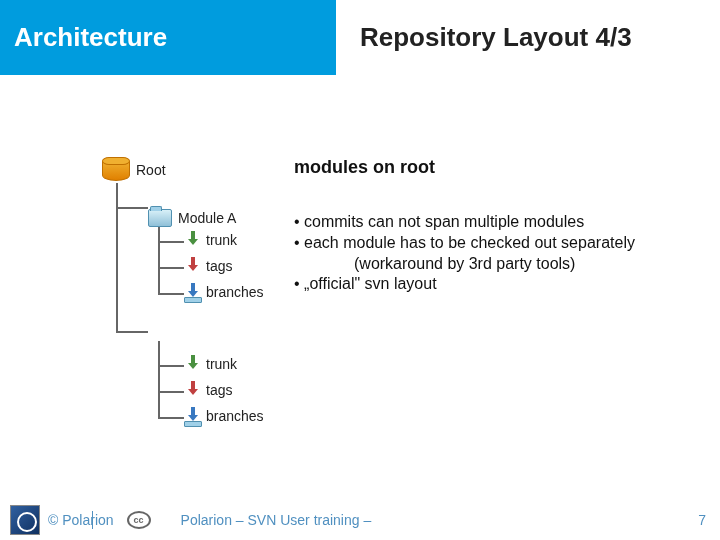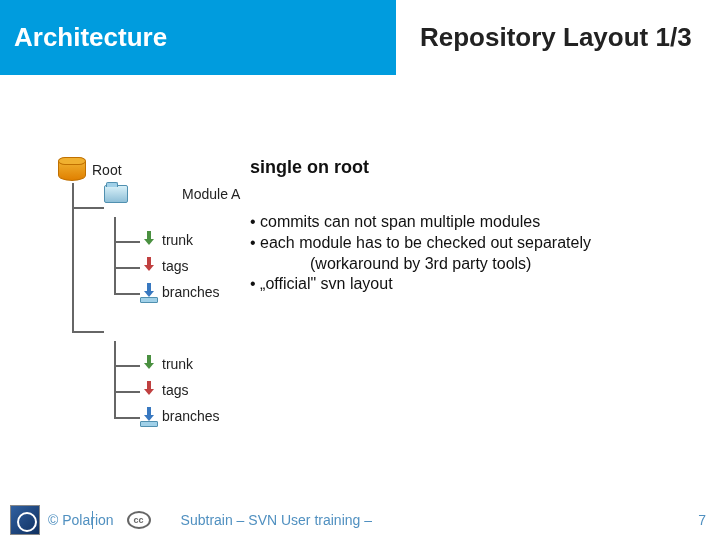--- a/index.html
+++ b/index.html
@@ -1,24 +1,24 @@
 <!DOCTYPE html>
 <html><head>
 <meta charset="utf-8">
 <style>
   * { margin: 0; padding: 0; box-sizing: border-box; }
   body { width: 720px; height: 540px; font-family: Arial, Helvetica, sans-serif; background: #fff; position: relative; overflow: hidden; }
 
   .header { height: 75px; display: flex; }
-  .header-left { width: 396px; background: #009cde; display: flex; align-items: center; padding-left: 14px; }
+  .header-left { width: 336px; background: #009cde; display: flex; align-items: center; padding-left: 14px; }
   .header-left-text { color: #fff; font-size: 26px; font-weight: bold; }
   .header-right { flex: 1; background: #fff; display: flex; align-items: center; padding-left: 24px; }
   .header-right-text { color: #222; font-size: 26px; font-weight: bold; }
 
-  .content { display: flex; padding-top: 82px; padding-left: 58px; }
+  .content { display: flex; padding-top: 82px; padding-left: 58px; margin-left: 44px; }
 
   .tree { width: 192px; position: relative; }
   .tree-node { display: flex; align-items: center; position: absolute; }
   .label { font-size: 14px; color: #222; margin-left: 6px; }
   .line { position:absolute; background:#666; }
 
   .db-icon { width: 28px; height: 26px; display:inline-block; position:relative; }
   .db-top { position:absolute; top:0; left:0; width:28px; height:8px; background:#f0b030; border-radius:50%/100%; border:1px solid #c07000; }
   .db-body { position:absolute; top:4px; left:0; width:28px; height:20px; background:linear-gradient(#f0b030,#e08000);border-radius:0 0 14px 14px/0 0 6px 6px; border:1px solid #c07000; border-top:none;}
 
@@ -51,21 +51,21 @@
   .footer-pagenum { position:absolute; right:14px; color:#5090c0; font-size:14px;}
 </style>
 </head>
 <body>
 
 <div class="header">
   <div class="header-left">
     <span class="header-left-text">Architecture</span>
   </div>
   <div class="header-right">
-    <span class="header-right-text">Repository Layout 1/3</span>
+    <span class="header-right-text">Repository Layout 4/3</span>
   </div>
 </div>
 
 <div class="content">
 
   <div class="tree" style="height:300px;">
 
     <div class="line" style="left:14px;top:26px;width:2px;height:148px;"></div>
     <div class="line" style="left:14px;top:50px;width:32px;height:2px;"></div>
     <div class="line" style="left:14px;top:174px;width:32px;height:2px;"></div>
@@ -79,21 +79,21 @@
     <div class="line" style="left:56px;top:260px;width:26px;height:2px;"></div>
 
     <div class="tree-node" style="left:0;top:0;">
       <span class="db-icon">
           <span class="db-body"></span>
           <span class="db-top"></span>
         </span>
       <span class="label">Root</span>
     </div>
 
-    <div class="tree-node" style="left:46px;top:28px;gap:48px;">
+    <div class="tree-node" style="left:46px;top:52px;">
       <span class="folder-icon"></span>
       <span class="label">Module A</span>
     </div>
     <div class="tree-node" style="left:84px;top:74px;">
       <span class="arrow-icon arrow-green">
           <span class="arrow-down"></span>
           <span class="arrow-head"></span>
         </span>
       <span class="label">trunk</span>
     </div>
@@ -131,29 +131,29 @@
       <span class="arrow-icon arrow-blue">
           <span class="arrow-down"></span>
           <span class="arrow-head"></span>
           <span class="arrow-box"></span>
         </span>
       <span class="label">branches</span>
     </div>
   </div>
 
   <div class="main">
-    <div class="subtitle">single on root</div>
+    <div class="subtitle">modules on root</div>
     <div class="bullet">• commits can not span multiple modules</div>
     <div class="bullet">• each module has to be checked out  separately</div>
     <div class="bullet bullet-indent">(workaround by 3rd party tools)</div>
     <div class="bullet">• „official" svn layout</div>
   </div>
 
 </div>
 
 <div class="footer">
   <div class="footer-logo"></div>
   <span class="footer-copy">© Polarion</span>
   <span class="footer-sep"></span>
   <span class="footer-cc">cc</span>
-  <span class="footer-center">Subtrain – SVN User training –</span>
+  <span class="footer-center">Polarion – SVN User training –</span>
   <span class="footer-pagenum">7</span>
 </div>
 
 </body></html>

